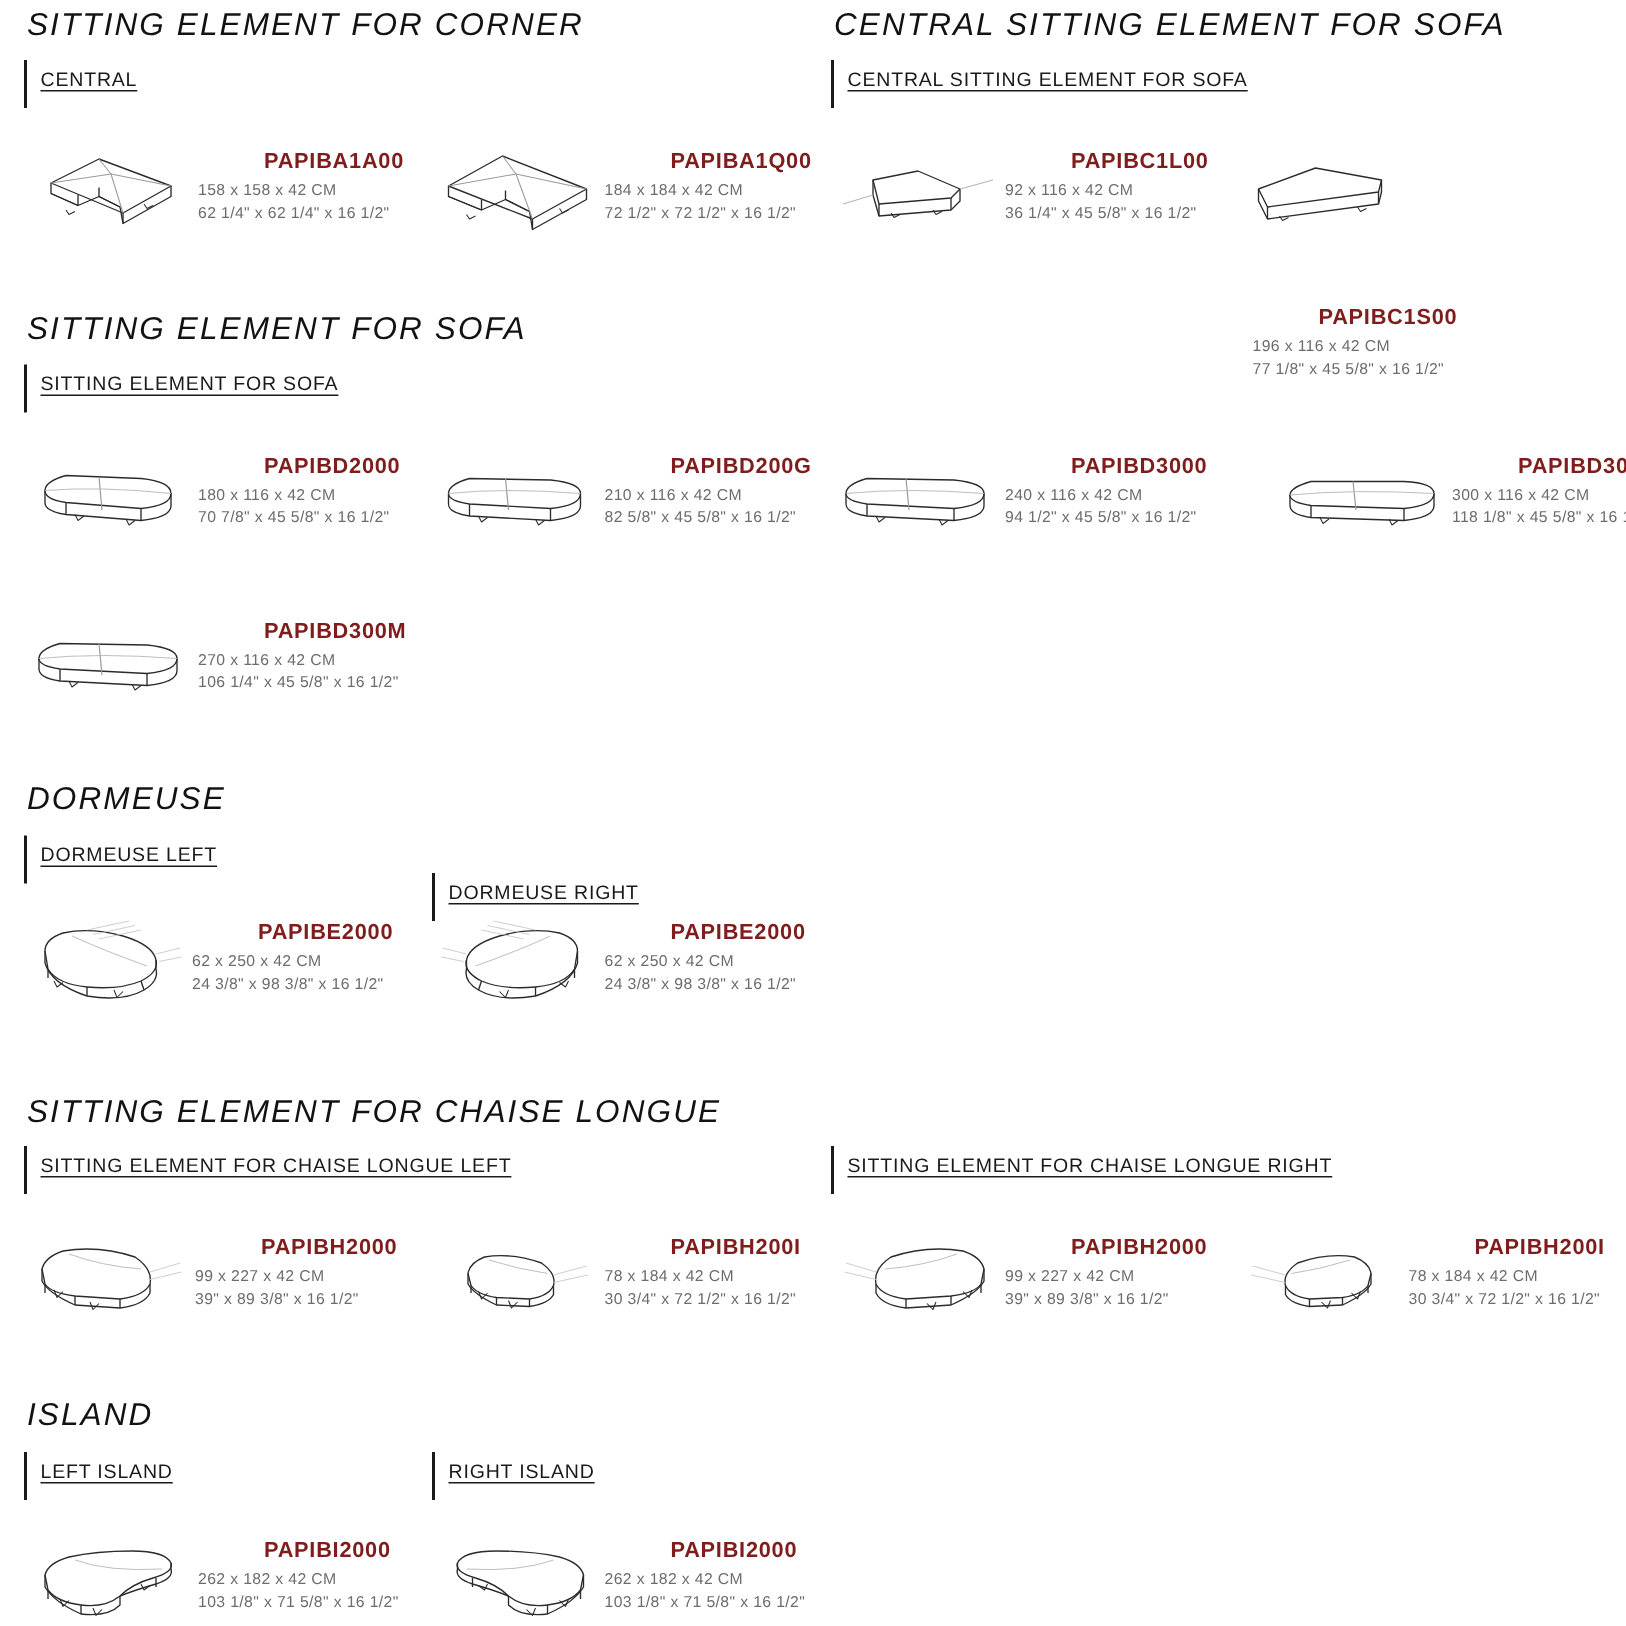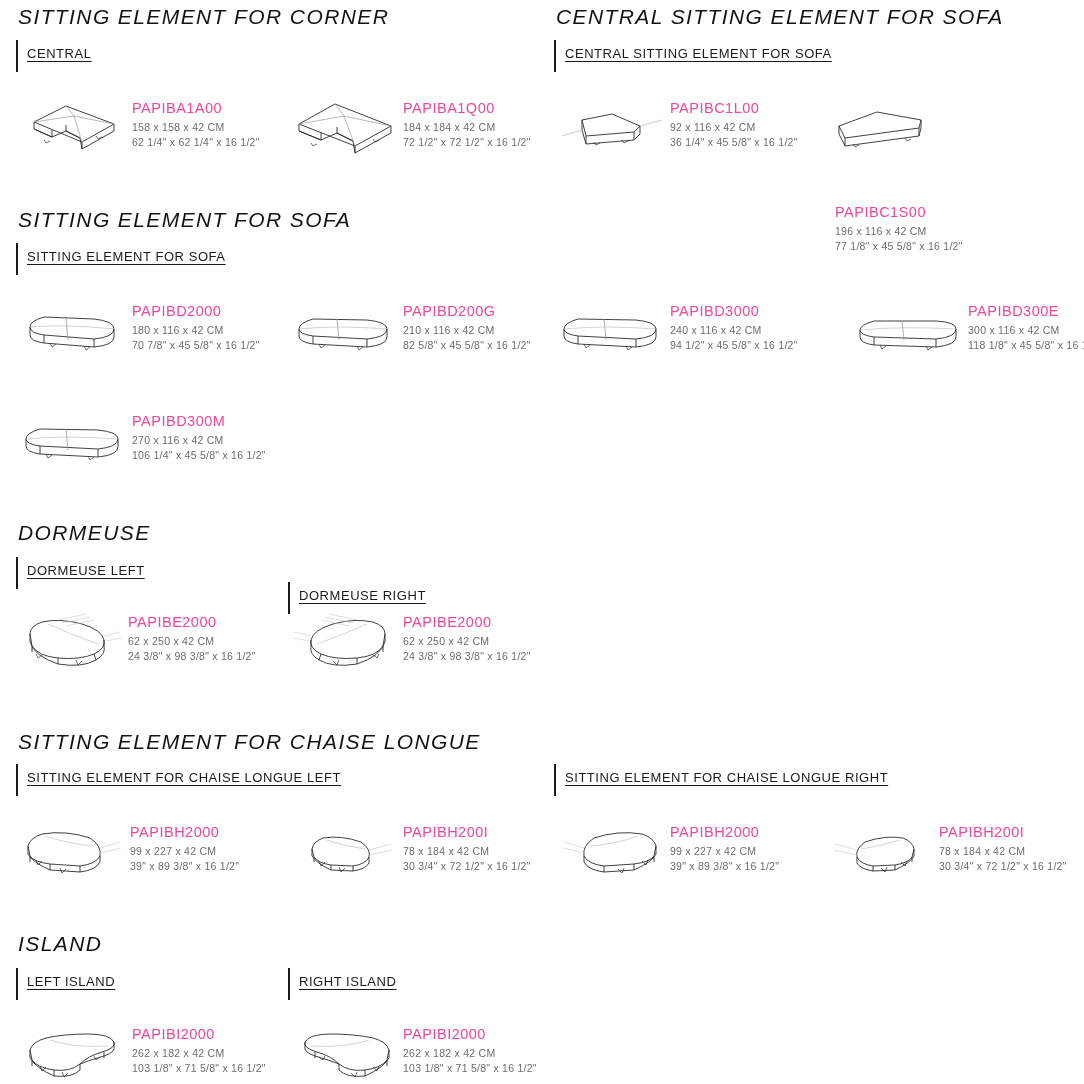--- a/index.html
+++ b/index.html
@@ -62,25 +62,26 @@
     flex: 0 0 104px;
     position: relative;
   }
   .thumb svg { display: block; width: 104px; height: 62px; overflow: visible; }
   .info {
     padding-left: 6px;
     padding-top: 4px;
   }
   .code {
     font-size: 14.5px;
-    font-weight: 400;
+    font-weight: 700;
     letter-spacing: 0.5px;
-    color: #ec4899;
+    color: #7f1d1d;
     line-height: 1.15;
     white-space: nowrap;
+    margin-left: 44px;
   }
   .dim {
     font-size: 10.5px;
     letter-spacing: 0.25px;
     color: #6c6c6c;
     line-height: 1.42;
     white-space: nowrap;
     margin-top: 3px;
   }
   .dim.in { margin-top: 0; }

